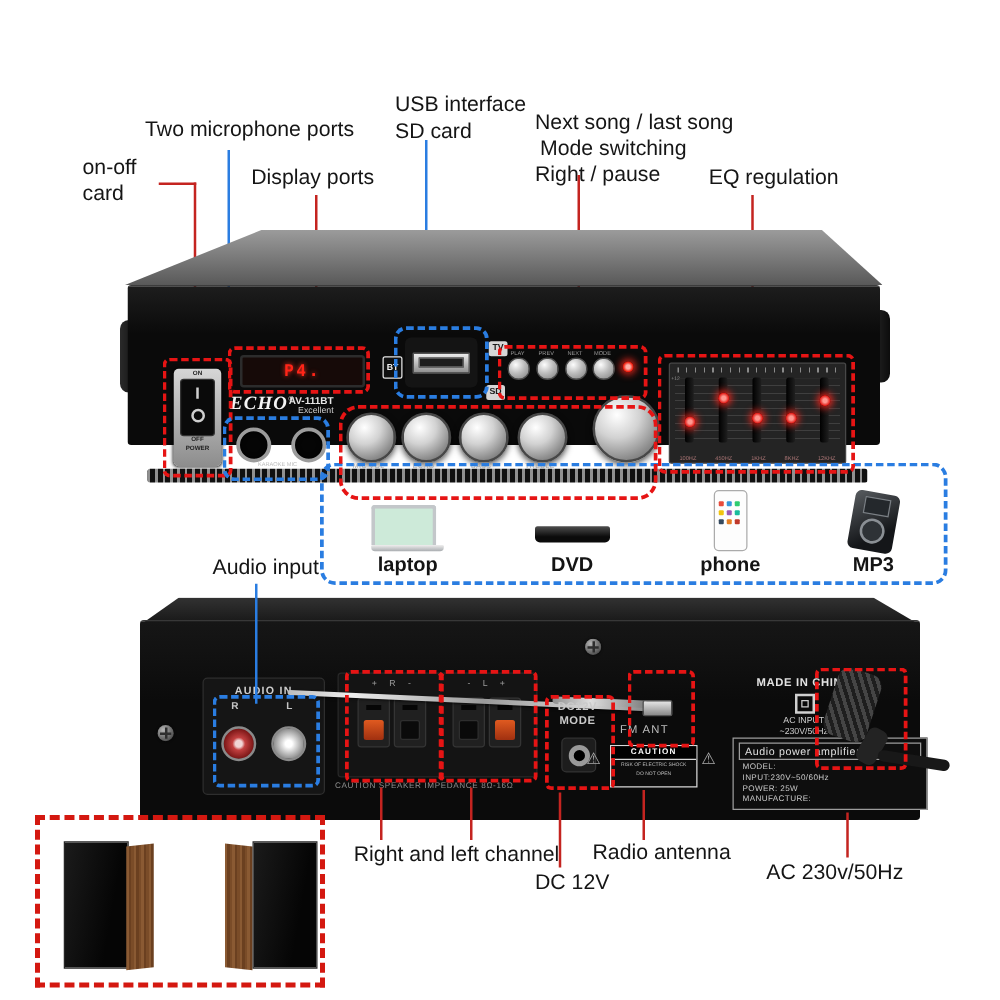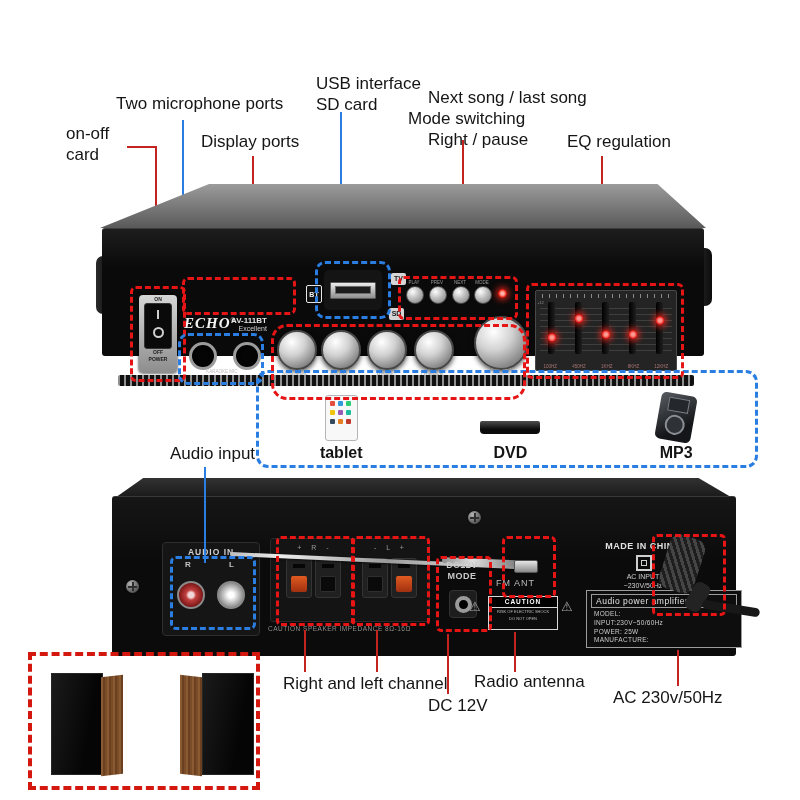--- a/index.html
+++ b/index.html
@@ -166,21 +166,21 @@
 </style>
 </head>
 <body>
 
 <div class="lbl wrap" style="left:66px;top:124px;width:66px;">on-off card</div>
 <div class="lbl" style="left:116px;top:94px;">Two microphone ports</div>
 <div class="lbl" style="left:201px;top:132px;">Display ports</div>
 <div class="lbl wrap" style="left:316px;top:74px;width:118px;">USB interface SD card</div>
 <div>
   <div class="lbl" style="left:428px;top:88px;">Next song / last song</div>
-  <div class="lbl" style="left:408px;top:109px;">Mode switching</div>
+  <div class="lbl" style="left:432px;top:109px;">Mode switching</div>
   <div class="lbl" style="left:428px;top:130px;">Right / pause</div>
 </div>
 <div class="lbl" style="left:567px;top:132px;">EQ regulation</div>
 
 <div class="lh red" style="left:127px;top:146px;width:30px;"></div>
 <div class="lv red" style="left:155px;top:146px;height:106px;"></div>
 <div class="lv blue" style="left:182px;top:120px;height:212px;"></div>
 <div class="lv red" style="left:252px;top:156px;height:76px;"></div>
 <div class="lv blue" style="left:340px;top:112px;height:112px;"></div>
 <div class="lv red" style="left:462px;top:140px;height:94px;"></div>
@@ -194,20 +194,23 @@
 
     <div class="pw-plate">
       <div class="pw-on">ON</div>
       <div class="pw-rocker">
         <div class="pw-line"></div>
         <div class="pw-circle"></div>
       </div>
       <div class="pw-off"><span>OFF</span><br><span>POWER</span></div>
     </div>
 
+    <div class="disp">
+      <span class="disp-txt">P4.</span>
+    </div>
     <div class="bt">BT</div>
 
     <div class="usb-panel">
       <div class="usb-slot">
           <div class="usb-inner"></div>
         </div>
     </div>
     <div class="mini-badge" style="left:289px;top:44px;">TV</div>
     <div class="mini-badge" style="left:287px;top:79px;">SD</div>
 
@@ -278,28 +281,35 @@
   <div class="rbox" style="left:82px;top:93px;width:108px;height:32px;border-radius:6px;"></div>
   <div class="bbox" style="left:215px;top:77px;width:70px;height:52px;border-radius:10px;"></div>
   <div class="rbox" style="left:298px;top:92px;width:114px;height:38px;border-radius:6px;"></div>
   <div class="bbox" style="left:78px;top:149px;width:80px;height:46px;border-radius:10px;"></div>
   <div class="rbox" style="left:171px;top:140px;width:249px;height:70px;border-radius:16px;"></div>
   <div class="rbox" style="left:426px;top:99px;width:152px;height:90px;border-radius:6px;"></div>
 </div>
 
 <div class="devrow">
   <div class="dev">
-    <div class="tab-body">
-        <div class="dots"></div>
+    <div>
+        <div class="lap-screen"></div>
+        <div class="lap-base"></div>
       </div>
-    <div class="dlabel">tablet</div>
+    <div class="dlabel">laptop</div>
   </div>
   <div class="dev">
     <div class="dvd-body"></div>
     <div class="dlabel">DVD</div>
+  </div>
+  <div class="dev">
+    <div class="ph-body">
+        <div class="dots"></div>
+      </div>
+    <div class="dlabel">phone</div>
   </div>
   <div class="dev">
     <div class="mp3-body">
         <div class="mp3-screen"></div>
         <div class="mp3-wheel"></div>
       </div>
     <div class="dlabel">MP3</div>
   </div>
 </div>
 

